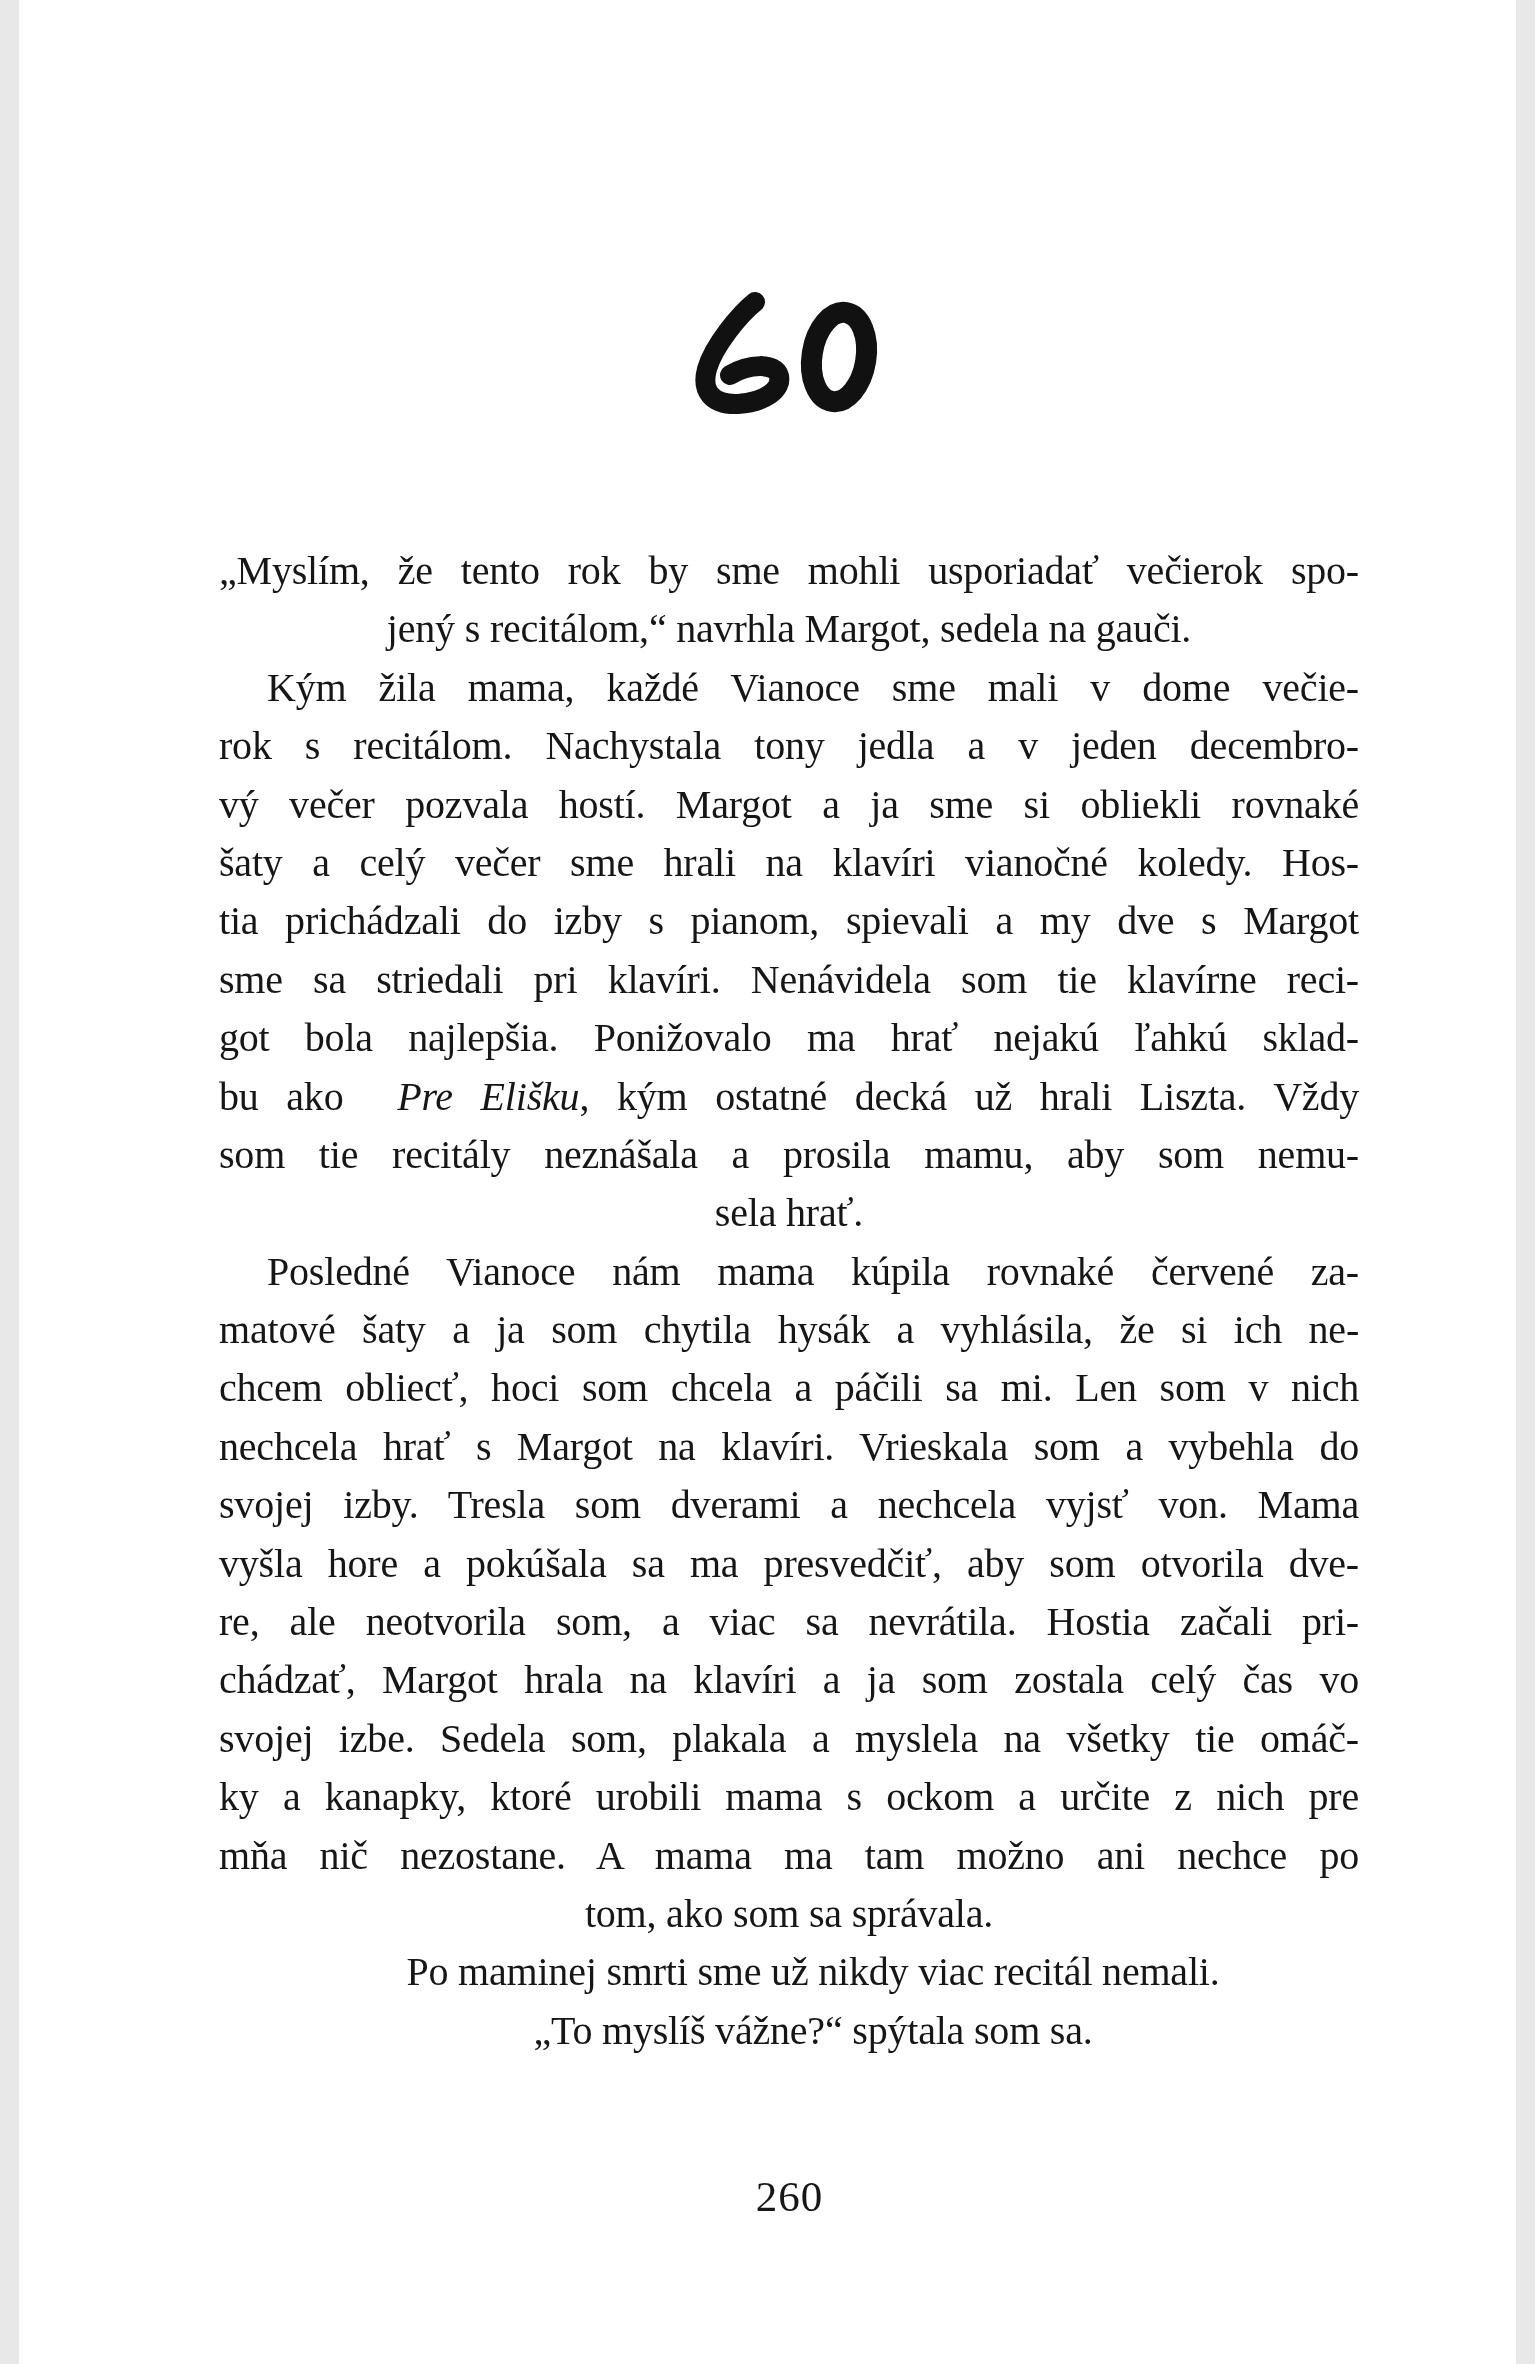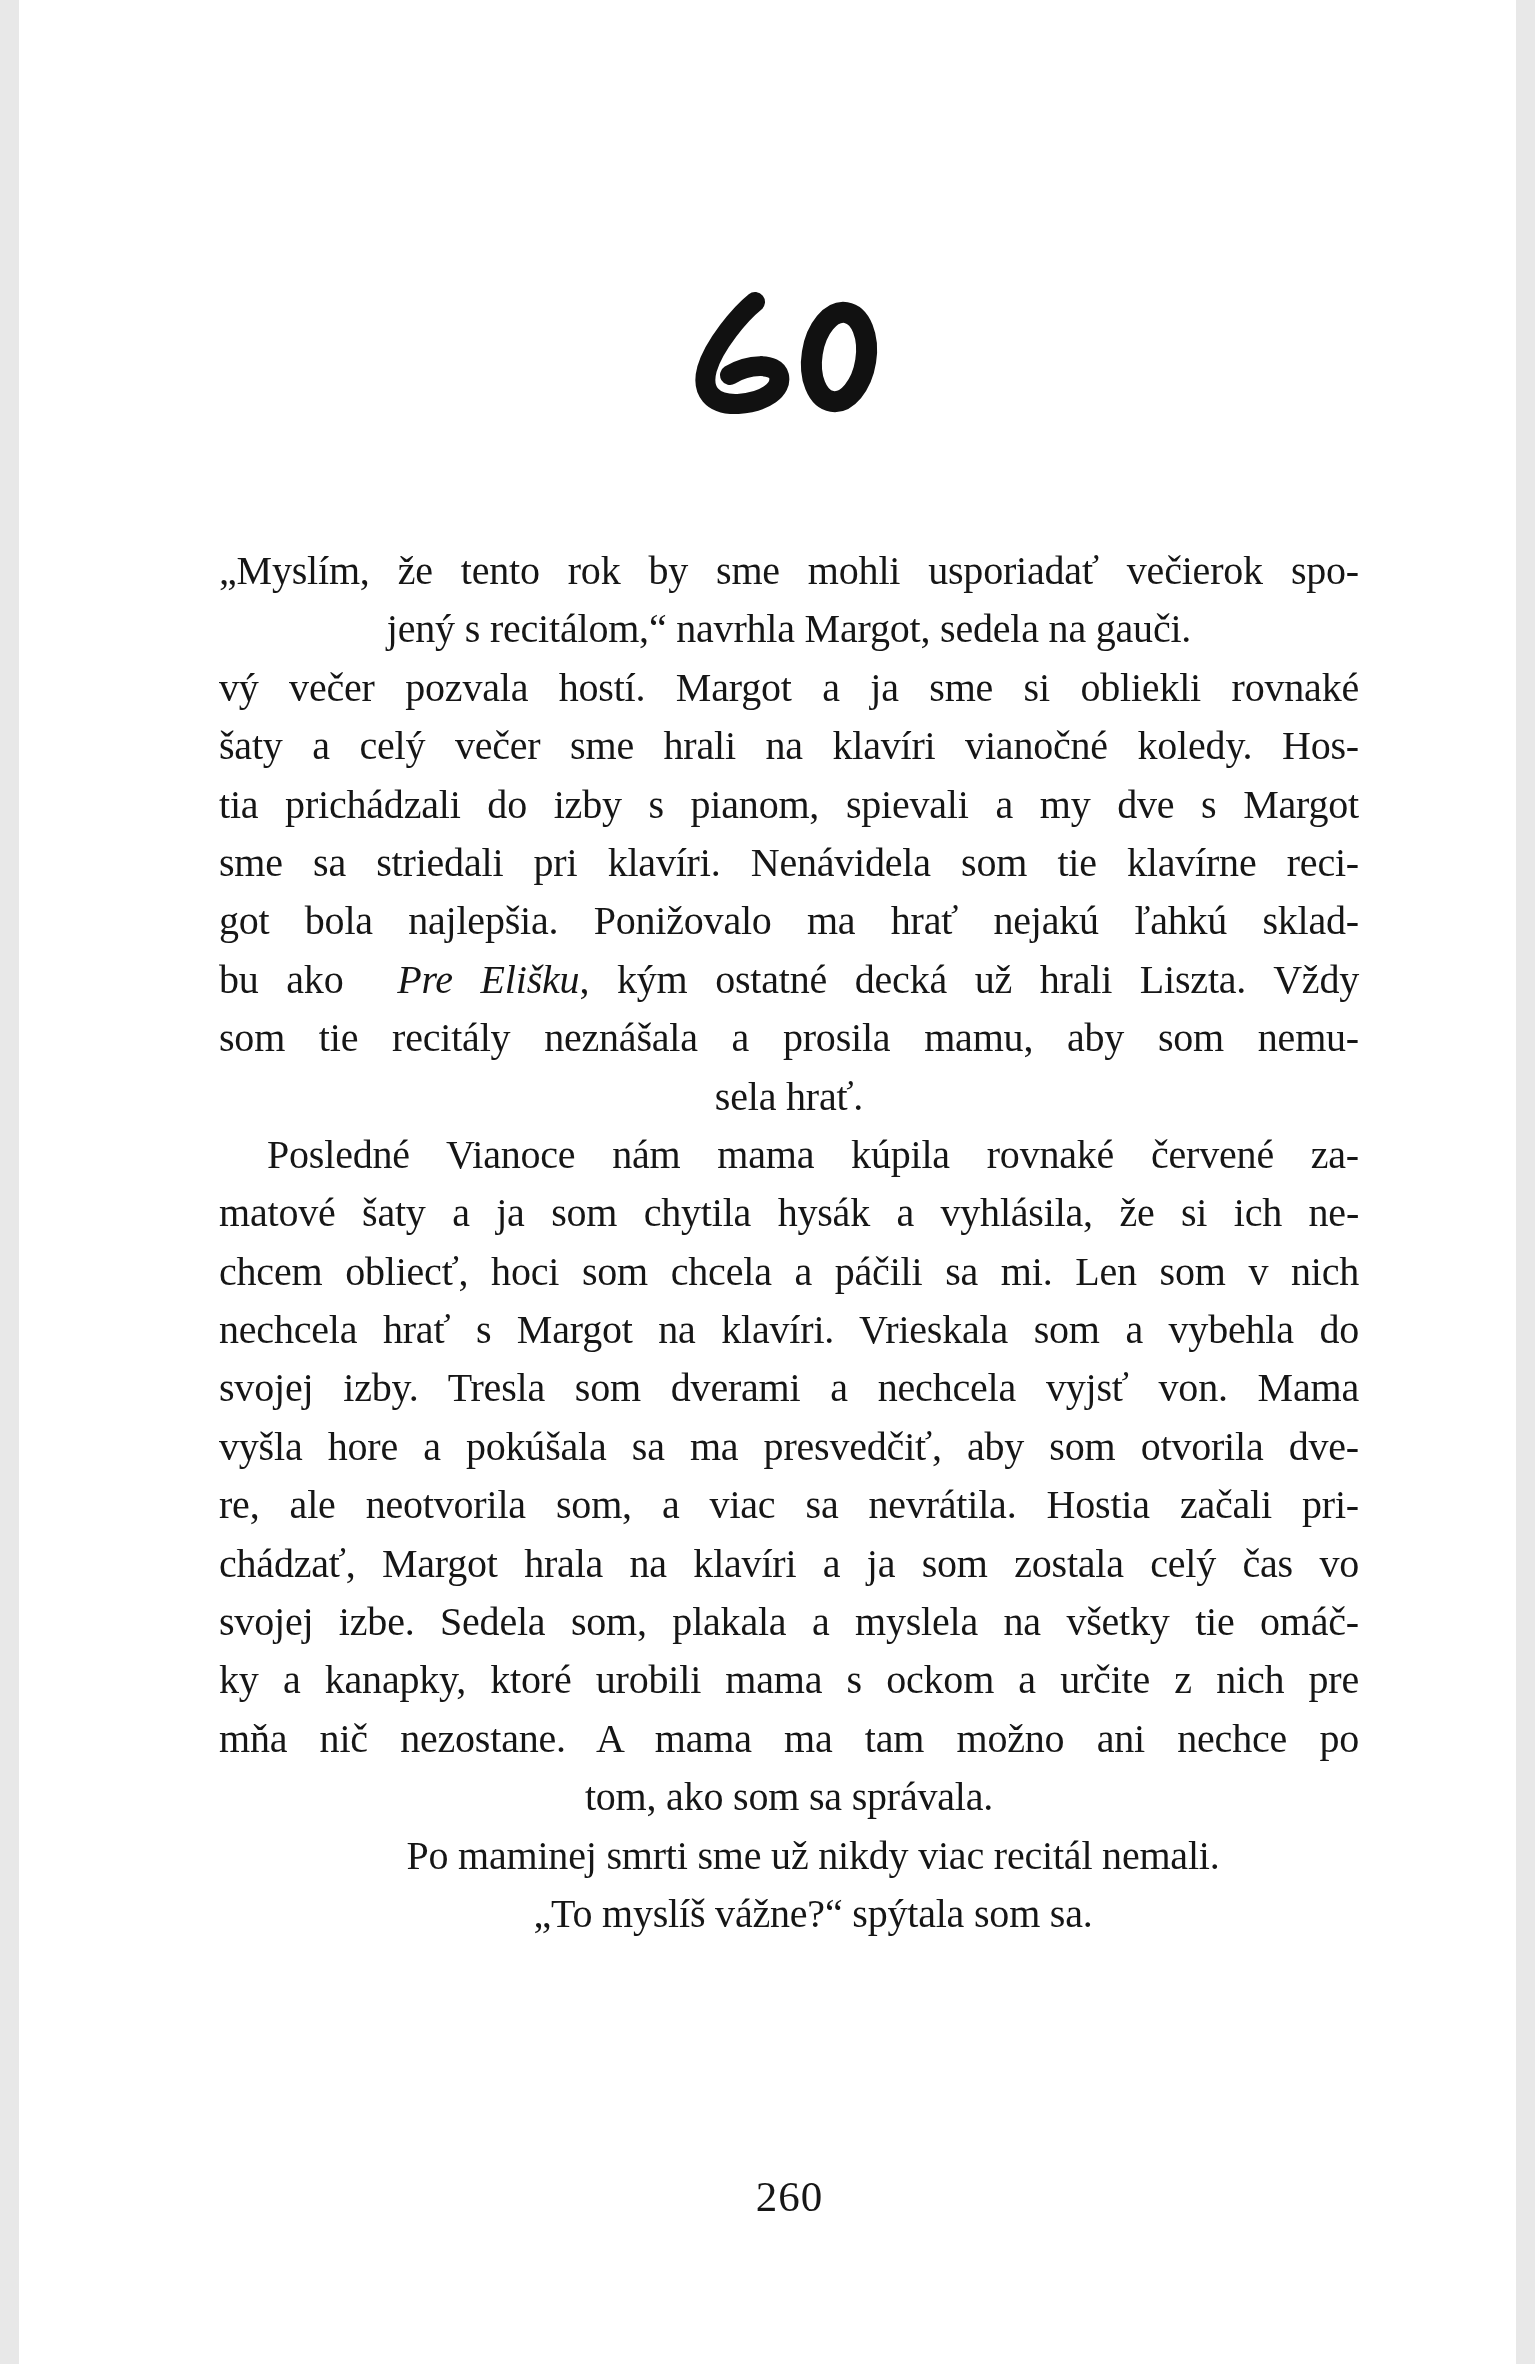--- a/index.html
+++ b/index.html
@@ -59,20 +59,22 @@
   <div class="chapter-num" role="heading" aria-level="1" aria-label="60">
     <svg width="190" height="132" viewBox="0 0 190 132" aria-hidden="true">
       <path d="M 62 11 C 47 23, 21 54, 14 78 C 8 100, 19 114, 45 113 C 73 111, 89 98, 86 85 C 83 71, 55 73, 37 84" fill="none" stroke="#111111" stroke-width="20" stroke-linecap="round" stroke-linejoin="round"></path>
       <ellipse cx="146" cy="66" rx="27" ry="45" fill="none" stroke="#111111" stroke-width="21" transform="rotate(9 146 66)"></ellipse>
     </svg>
   </div>
 
   <div class="text-block" id="text-block">
       <div class="line justify">„Myslím, že tento rok by sme mohli usporiadať večierok spo-</div>
       <div class="line">jený s recitálom,“ navrhla Margot, sedela na gauči.</div>
+      <div class="line indent justify">Kým žila mama, každé Vianoce sme mali v dome večie-</div>
+      <div class="line justify">rok s recitálom. Nachystala tony jedla a v jeden decembro-</div>
       <div class="line justify">vý večer pozvala hostí. Margot a ja sme si obliekli rovnaké</div>
       <div class="line justify">šaty a celý večer sme hrali na klavíri vianočné koledy. Hos-</div>
       <div class="line justify">tia prichádzali do izby s pianom, spievali a my dve s Margot</div>
       <div class="line justify">sme sa striedali pri klavíri. Nenávidela som tie klavírne reci-</div>
       <div class="line justify">got bola najlepšia. Ponižovalo ma hrať nejakú ľahkú sklad-</div>
       <div class="line justify"><span>bu ako </span><span class="italic">Pre Elišku</span><span>, kým ostatné decká už hrali Liszta. Vždy</span></div>
       <div class="line justify">som tie recitály neznášala a prosila mamu, aby som nemu-</div>
       <div class="line">sela hrať.</div>
       <div class="line indent justify">Posledné Vianoce nám mama kúpila rovnaké červené za-</div>
       <div class="line justify">matové šaty a ja som chytila hysák a vyhlásila, že si ich ne-</div>

